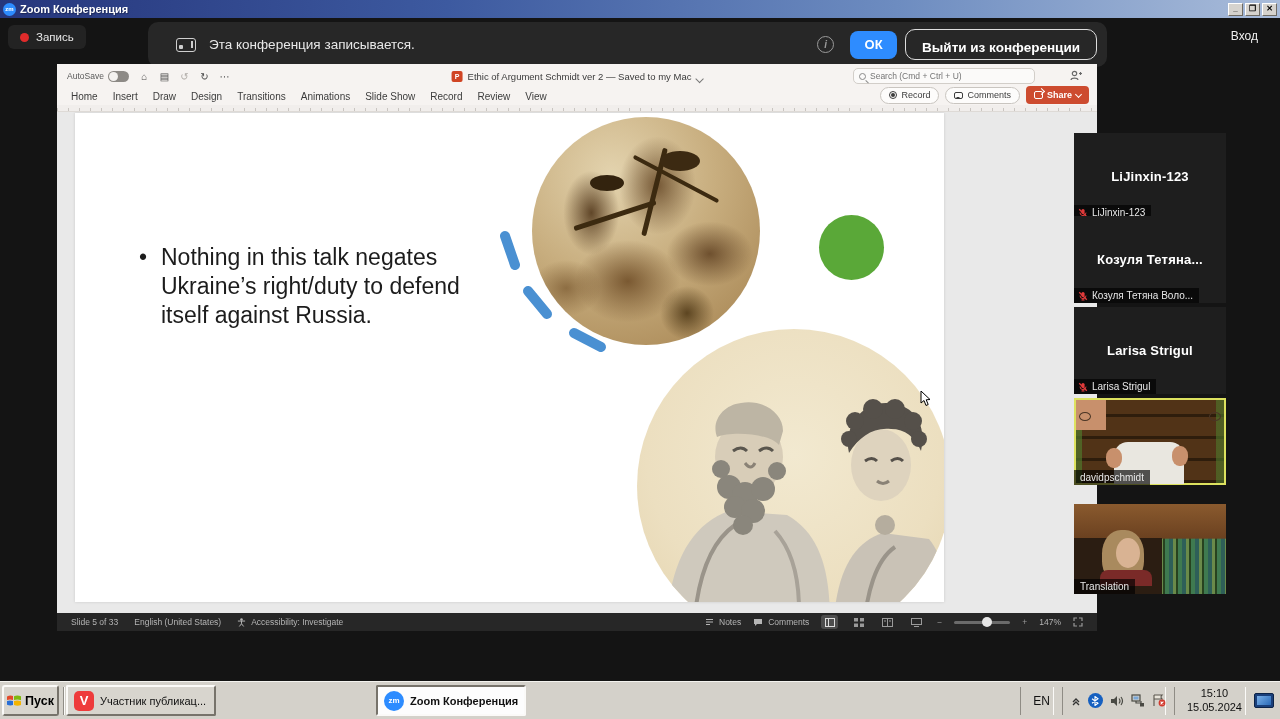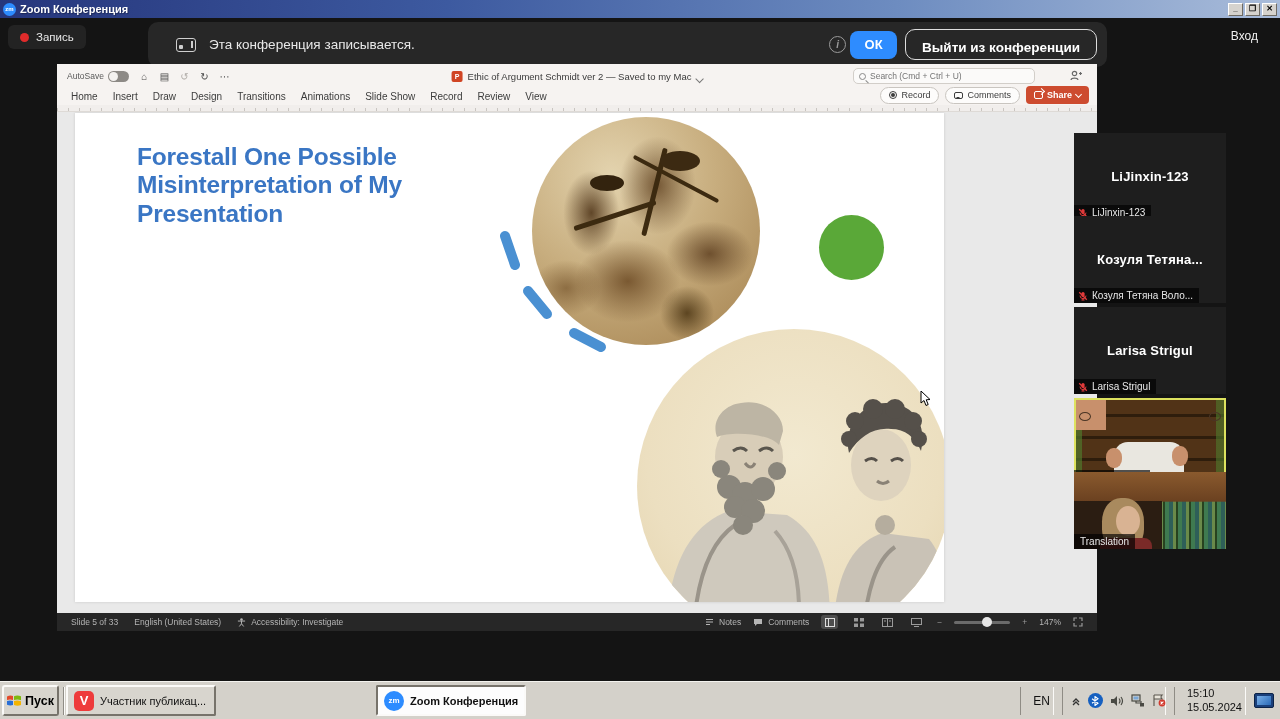--- a/index.html
+++ b/index.html
@@ -23,21 +23,21 @@
     display:flex;align-items:center;gap:7px;padding:0 12px;color:#e6e6e6;font-size:11.5px}
   .rec-dot{width:9px;height:9px;border-radius:50%;background:#e02b2b}
   .notif{position:absolute;left:148px;top:22px;width:959px;height:45px;background:#272727;
     border-radius:10px;display:flex;align-items:center;color:#e8e8e8}
   .notif .cam{margin-left:28px;width:20px;height:14px;border:1.6px solid #cfcfcf;border-radius:3px;position:relative}
   .notif .cam::before{content:"";position:absolute;left:2px;bottom:2px;width:4px;height:4px;background:#cfcfcf;border-radius:1px}
   .notif .cam::after{content:"";position:absolute;right:2px;top:2px;width:2px;height:7px;background:#cfcfcf}
   .notif .msg{margin-left:13px;font-size:13.5px}
   .info-ico{margin-left:auto;width:17px;height:17px;border:1.4px solid #9a9a9a;border-radius:50%;
     color:#9a9a9a;font-size:10px;display:flex;align-items:center;justify-content:center;font-style:italic;font-weight:bold}
-  .okbtn{margin-left:4px;width:47px;height:28px;background:#2e8cff;border:none;border-radius:8px;
+  .okbtn{margin-left:16px;width:47px;height:28px;background:#2e8cff;border:none;border-radius:8px;
     color:#fff;font-weight:bold;font-size:13px}
   .leavebtn{margin-left:8px;margin-right:10px;height:31px;background:transparent;border:1.5px solid #dedede;
     border-radius:10px;color:#fff;font-weight:bold;font-size:13.5px;padding:10px 16px}
   .signin{position:absolute;right:22px;top:29px;color:#f0f0f0;font-size:12px}
 
   
   .ppt{position:absolute;left:57px;top:64px;width:1040px;height:566px;background:#f6f3f1}
   .qat{height:24px;display:flex;align-items:center;padding:0 10px;position:relative}
   .qat .lbl{font-size:8.5px;color:#5a5a5a;margin-right:4px}
   .toggle{width:21px;height:11px;border-radius:6px;background:#8d8a86;position:relative;margin-right:8px}
@@ -150,21 +150,21 @@
   .vivaldi{background:#ee3b3b;border-radius:5px;color:#fff;font-weight:bold;font-size:13px}
   .tg{background:#2ba0df;border-radius:50%}
   .tg svg{width:11px;height:11px}
   .badge{position:absolute;right:-3px;bottom:-3px;min-width:11px;height:11px;border-radius:6px;background:#e53935;
     color:#fff;font-size:7px;font-weight:bold;display:flex;align-items:center;justify-content:center;padding:0 2px}
   .zoomi{background:#2d8cff;border-radius:50%;color:#fff;font-weight:bold;font-size:8px}
   .tray{position:absolute;right:2px;top:3px;height:31px;display:flex;align-items:center;gap:8px;padding:0 4px}
   .tray .grp{display:flex;align-items:center;gap:7px;border-left:1px solid #8f8c85;padding-left:8px;height:28px;
     box-shadow:-1px 0 0 #fbfaf8 inset}
   .lang{font-size:12px;color:#111;padding:0 4px}
-  .clock{text-align:left;font-size:11px;color:#111;line-height:1.25;padding:0 4px}
+  .clock{text-align:center;font-size:11px;color:#111;line-height:1.25;padding:0 4px}
   .bt{width:15px;height:15px;border-radius:50%;background:#1660c0;display:flex;align-items:center;justify-content:center}
   .monitor-ico{width:20px;height:15px;background:#1a3f7a;border:1px solid #0c2348;border-radius:2px;position:relative}
   .monitor-ico::before{content:"";position:absolute;inset:2px;background:linear-gradient(135deg,#7ab0e8,#2a6ab8)}
 </style>
 </head>
 <body>
 
 <div class="titlebar">
   <div class="zm-ico">zm</div>
   <div class="t">Zoom Конференция</div>
@@ -240,22 +240,22 @@
         <span>Share</span>
         <span class="chev"></span>
       </button>
     </div>
   </div>
 
   <div class="ruler"></div>
 
   <div class="canvas">
     <div class="slide">
-      <div class="slide-title">Forestall One Possible Misinterpretation of My Presentation</div>
       <div class="bullets">
+        <div class="b">Nothing in this talk negates Ukraine’s right/duty to defend itself against Russia.</div>
       </div>
 
       <div class="war-circle">
         <div class="rifle" style="left:40px;top:96px;width:86px;height:5px;transform:rotate(-18deg)"></div>
         <div class="rifle" style="left:96px;top:60px;width:96px;height:4px;transform:rotate(28deg)"></div>
         <div class="rifle" style="left:120px;top:30px;width:5px;height:90px;transform:rotate(14deg)"></div>
         <div class="rifle" style="left:58px;top:58px;width:34px;height:16px;border-radius:50%;background:#33230e"></div>
         <div class="rifle" style="left:128px;top:34px;width:40px;height:20px;border-radius:50%;background:#3c2a12"></div>
       </div>
 
@@ -419,21 +419,21 @@
     <div class="d-head"></div>
     <div class="d-body"></div>
     <div class="d-hand" style="left:30px;top:48px"></div>
     <div class="d-hand" style="left:96px;top:46px"></div>
   </div>
   <div class="tag nomic">
     <span>davidpschmidt</span>
   </div>
 </div>
 
-<div class="tile" style="top:472px;height:77px">
+<div class="tile" style="top:504px;height:90px">
   <div class="vid-trans">
     <div class="t-hair"></div>
     <div class="t-face"></div>
     <div class="t-body"></div>
   </div>
   <div class="tag nomic">
     <span>Translation</span>
   </div>
 </div>
 

